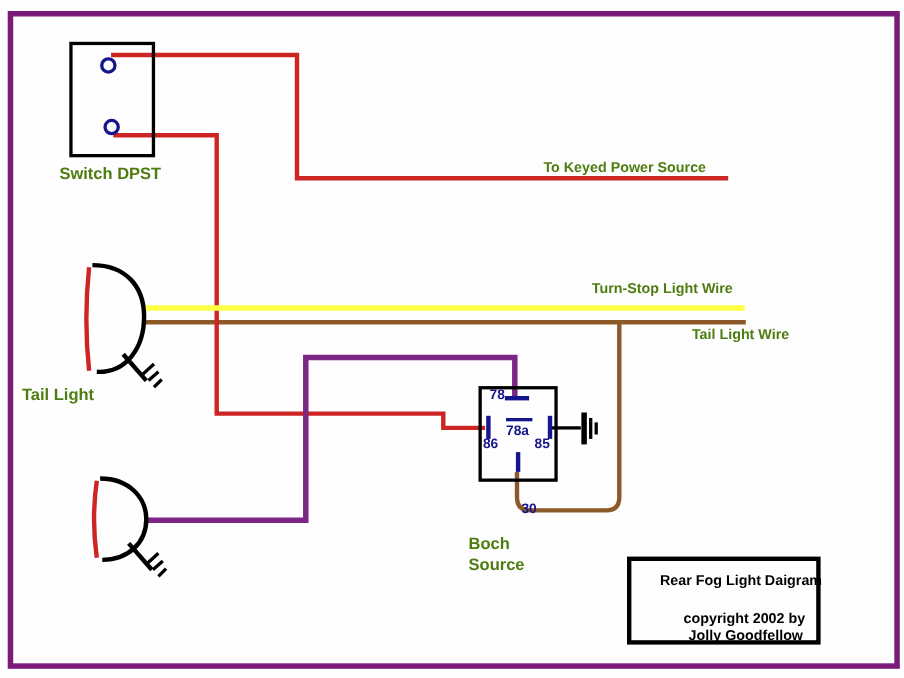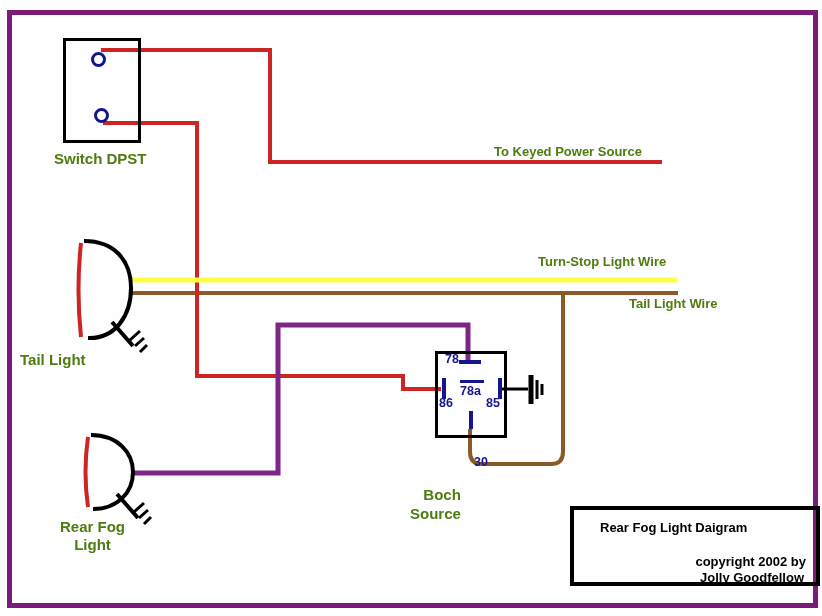--- a/index.html
+++ b/index.html
@@ -24,21 +24,21 @@
   #wires{position:absolute;left:0;top:0;}
   #wires path{fill:none;}
   .s-red{stroke:var(--wire-red,#cd2424);stroke-width:4;}
   .s-yellow{stroke:var(--wire-yellow,#ffff44);stroke-width:5;}
   .s-brown{stroke:var(--wire-brown,#8c5a28);stroke-width:4;}
   .s-purple{stroke:var(--wire-purple,#7c2786);stroke-width:5;}
   .s-black{stroke:#000;stroke-width:4;}
   .s-black3{stroke:#000;stroke-width:3;}
   .s-black45{stroke:#000;stroke-width:5;}
   #title-box{
-    position:absolute;left:570px;top:506px;width:250px;height:80px;
+    position:absolute;left:570px;top:506px;width:176px;height:80px;
     box-sizing:border-box;border:4px solid #000;background:transparent;
   }
   #title-box .tb-title{position:absolute;left:26px;top:10px;font-size:13px;white-space:nowrap;}
   #title-box .tb-c1{position:absolute;right:10px;top:44px;font-size:13px;white-space:nowrap;margin-left:29px;}
   #title-box .tb-c2{position:absolute;right:12px;top:60px;font-size:13px;white-space:nowrap;}
   .center{text-align:center;}
 </style>
 </head>
 <body>
 
@@ -80,38 +80,34 @@
   <div class="circle" style="left:91px;top:52px;"></div>
   <div class="circle" style="left:94px;top:108px;"></div>
   <div class="lbl lbl15" style="left:54px;top:150px;">Switch DPST</div>
 
   <div class="lbl lbl13" style="left:494px;top:144px;">To Keyed Power Source</div>
   <div class="lbl lbl13" style="left:538px;top:254px;">Turn-Stop Light Wire</div>
   <div class="lbl lbl13" style="left:583px;top:296px;margin-left:46px;">Tail Light Wire</div>
 
   <div class="lbl lbl15" style="left:20px;top:351px;">Tail Light</div>
 
-  <div class="lbl lbl15 center" style="left:50px;top:518px;width:85px;">
-    <span>Rear Fog</span><br>
-    <span>Light</span>
-  </div>
 
   <div class="blackbox" style="left:435px;top:351px;width:72px;height:87px;"></div>
   <div class="navytxt" style="left:445px;top:353px;">78</div>
   <div class="navybar" style="left:459px;top:360px;width:22px;height:4px;"></div>
   <div class="navybar" style="left:460px;top:380px;width:24px;height:3px;"></div>
   <div class="navytxt" style="left:460px;top:385px;">78a</div>
   <div class="navybar" style="left:442px;top:378px;width:4px;height:21px;"></div>
   <div class="navytxt" style="left:439px;top:397px;">86</div>
   <div class="navybar" style="left:498px;top:378px;width:4px;height:21px;"></div>
   <div class="navytxt" style="left:486px;top:397px;">85</div>
   <div class="navybar" style="left:469px;top:411px;width:4px;height:18px;"></div>
   <div class="navytxt" style="left:474px;top:412px;margin-top:44px;">30</div>
 
-  <div class="lbl lbl15" style="left:410px;top:485px;line-height:19px;text-align:right;">
+  <div class="lbl lbl15" style="left:426px;top:485px;line-height:19px;">
     <span>Boch</span><br>
     <span>Source</span>
   </div>
 
   <div id="title-box">
     <div class="tb-title">Rear Fog Light Daigram</div>
     <div class="tb-c1">copyright 2002 by</div>
     <div class="tb-c2">Jolly Goodfellow</div>
   </div>
 

